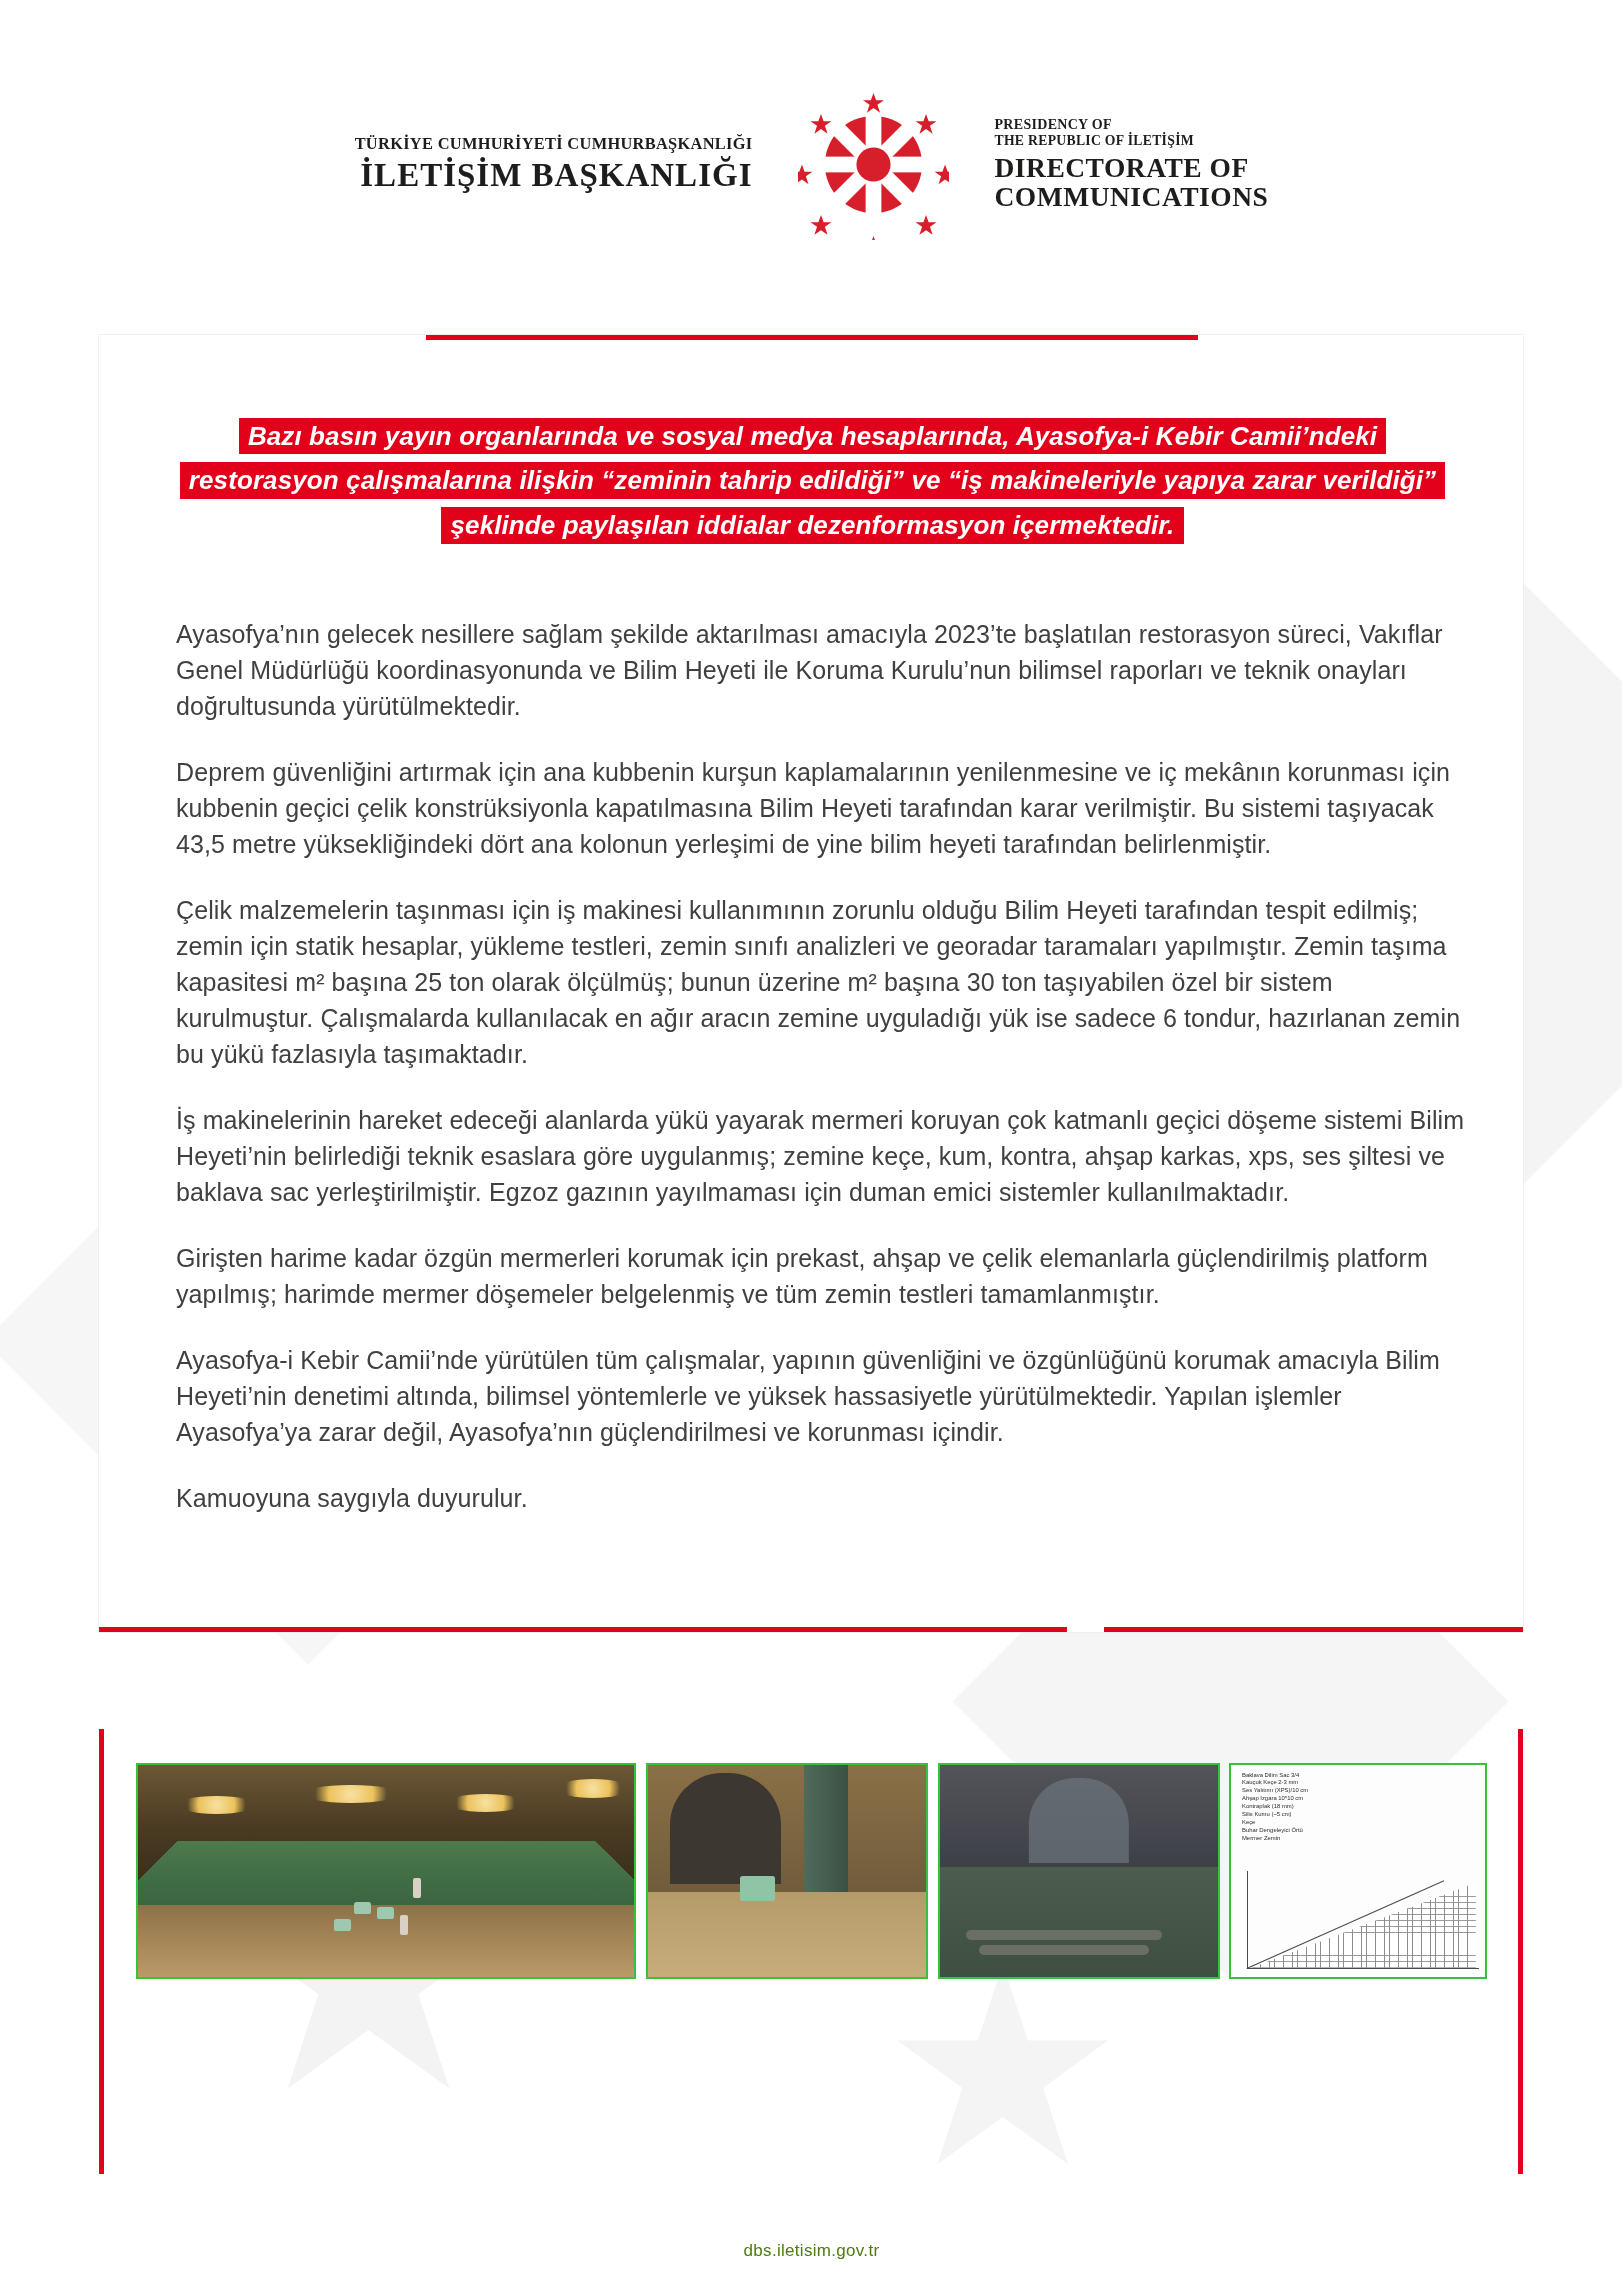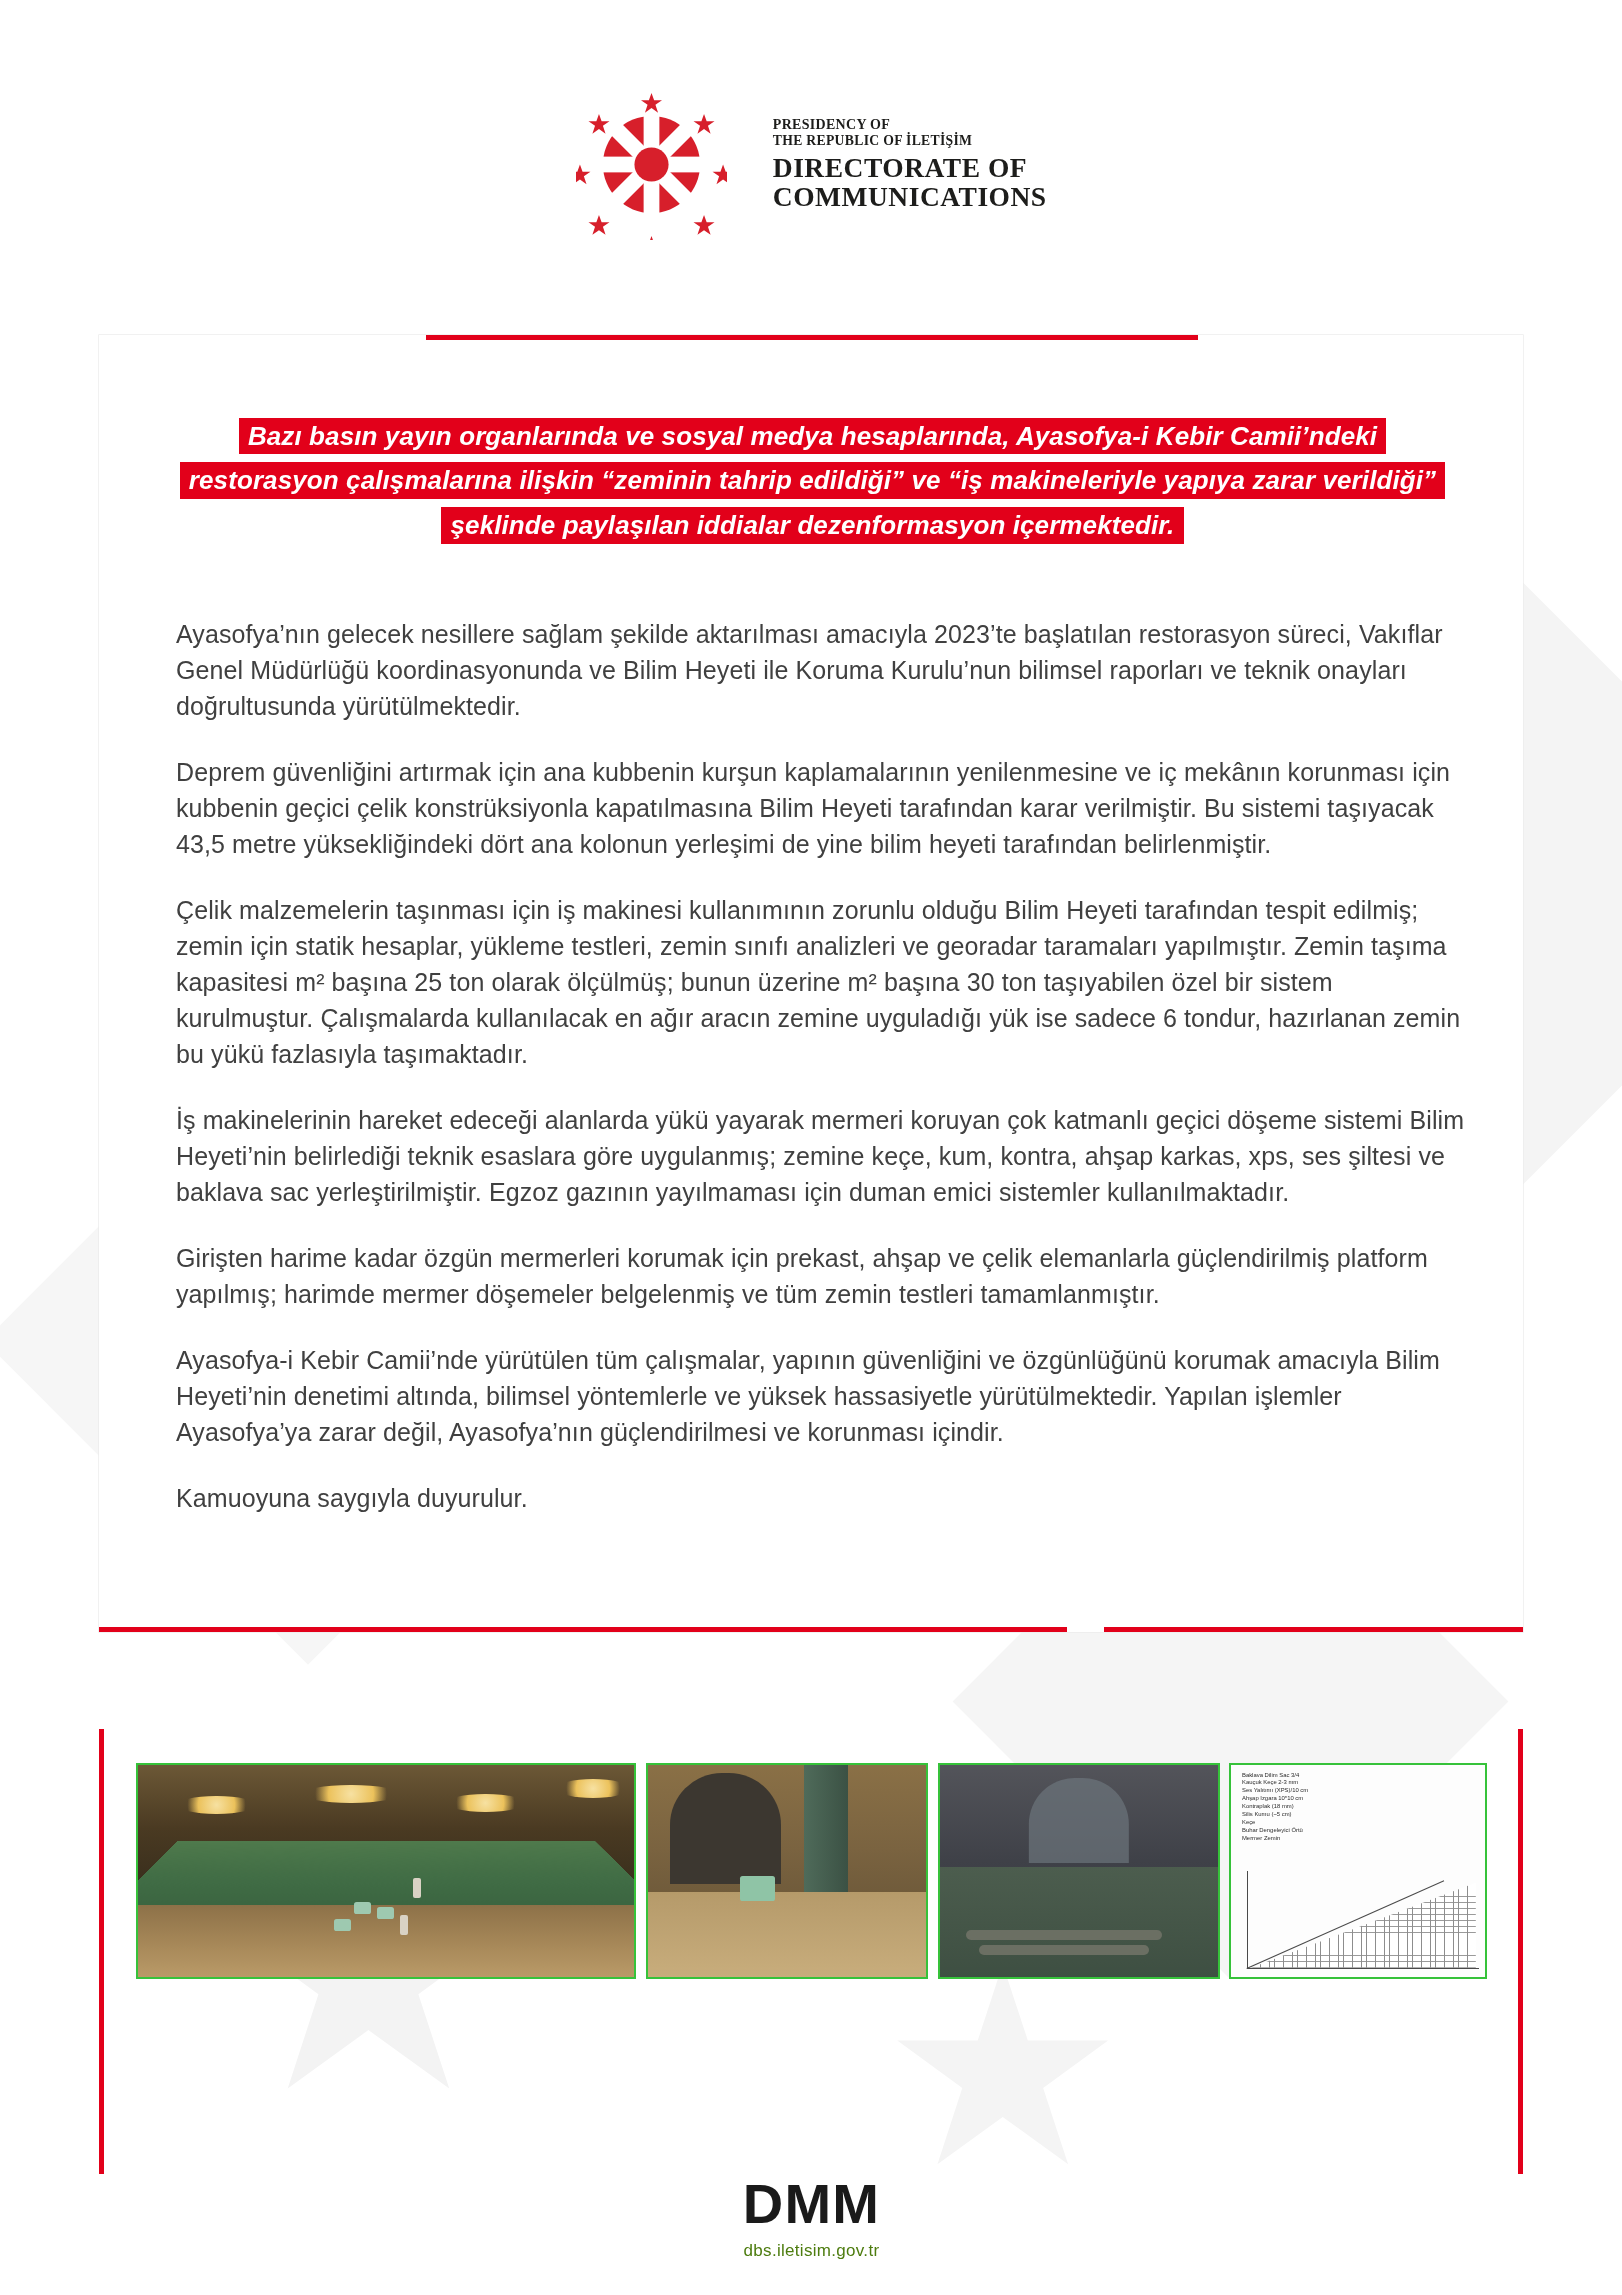--- a/index.html
+++ b/index.html
@@ -373,20 +373,24 @@
 <div class="bg-layer">
   <div class="wm-poly wm-1"></div>
   <div class="wm-poly wm-2"></div>
   <div class="wm-poly wm-3"></div>
   <div class="wm-star s1">★</div>
   <div class="wm-star s2">★</div>
   <div class="wm-star s3">★</div>
 </div>
 
 <div class="header">
+  <div class="header-left">
+    <div class="line1">TÜRKİYE CUMHURİYETİ CUMHURBAŞKANLIĞI</div>
+    <div class="line2">İLETİŞİM BAŞKANLIĞI</div>
+  </div>
 
   <div class="emblem">
     <svg viewBox="0 0 230 230" width="151" height="151" aria-hidden="true">
       <g fill="#d71f2b">
         <circle cx="115" cy="115" r="74"></circle>
       </g>
       <g fill="#ffffff">
         <rect x="103" y="38" width="24" height="154" transform="rotate(0 115 115)"></rect>
         <rect x="103" y="38" width="24" height="154" transform="rotate(90 115 115)"></rect>
         <rect x="103" y="38" width="24" height="154" transform="rotate(45 115 115)"></rect>
@@ -487,16 +491,15 @@
         <div class="p4-axis-h"></div>
         <div class="p4-axis-v"></div>
         <div class="p4-diag"></div>
       </div>
     </div>
 
   </div>
 </div>
 
 <div class="footer">
-  <div class="dmm">DMM</div>
   <div class="footer-url">dbs.iletisim.gov.tr</div>
 </div>
 
 
 </body></html>

